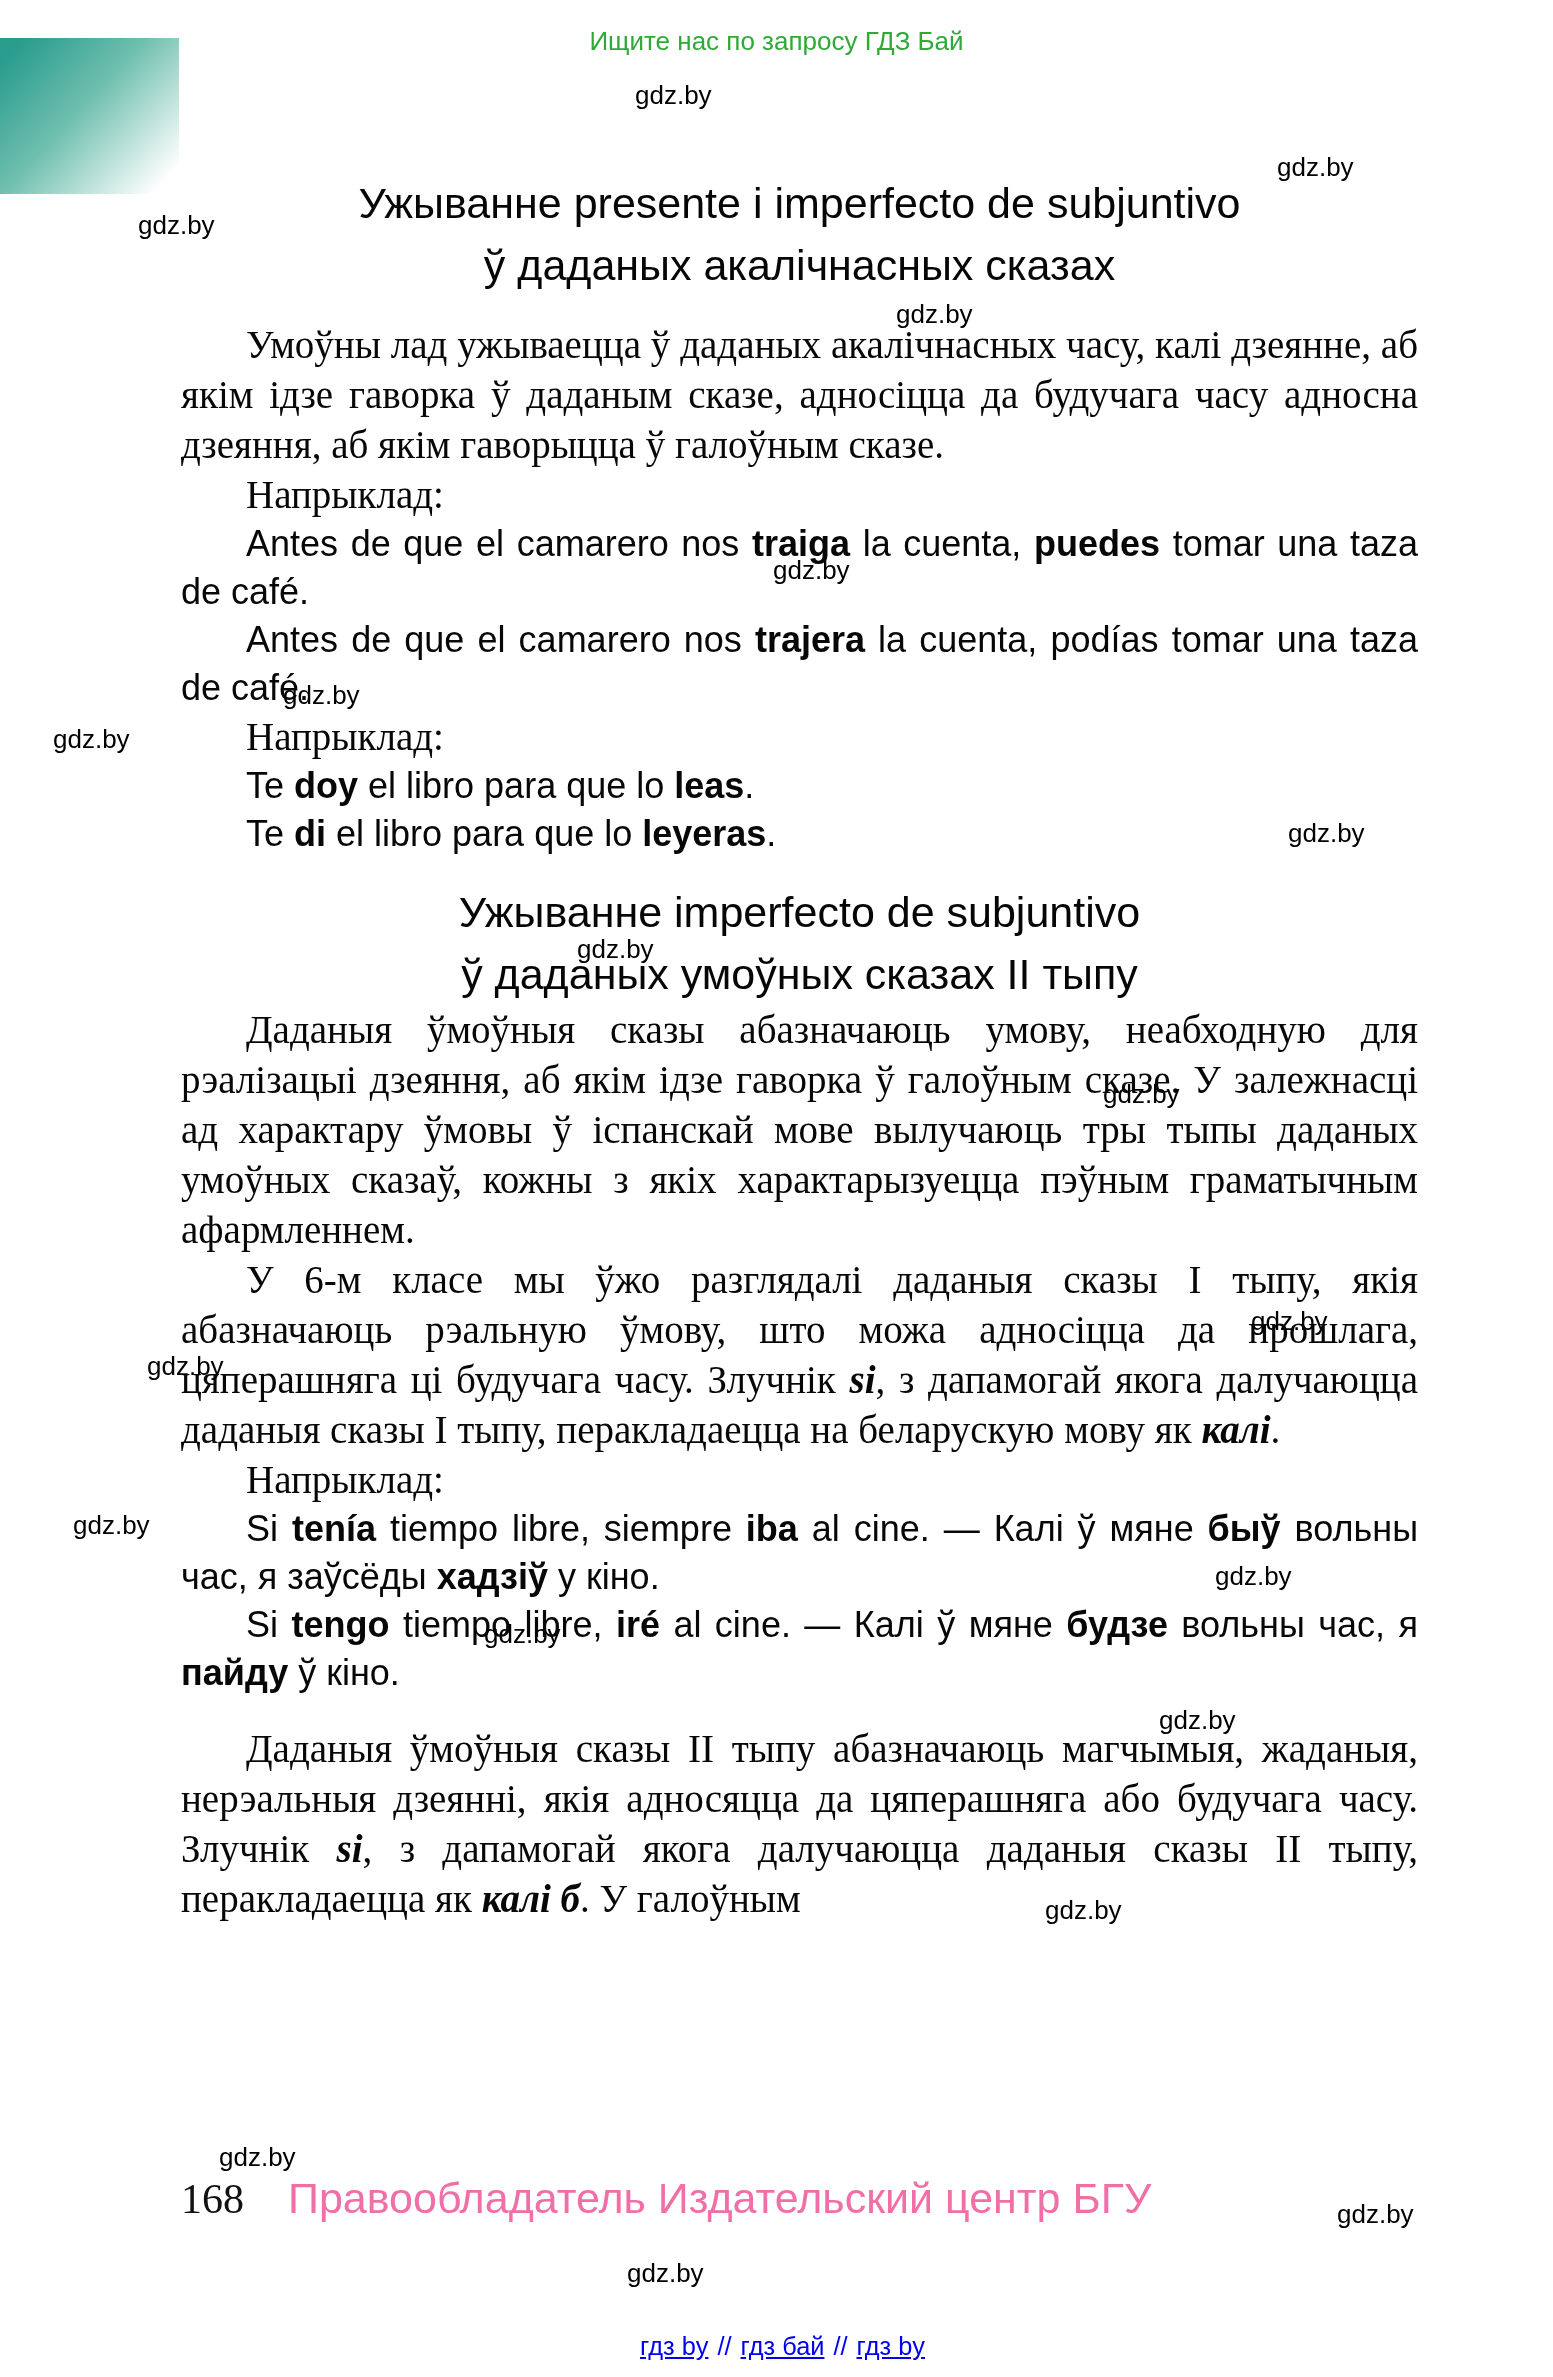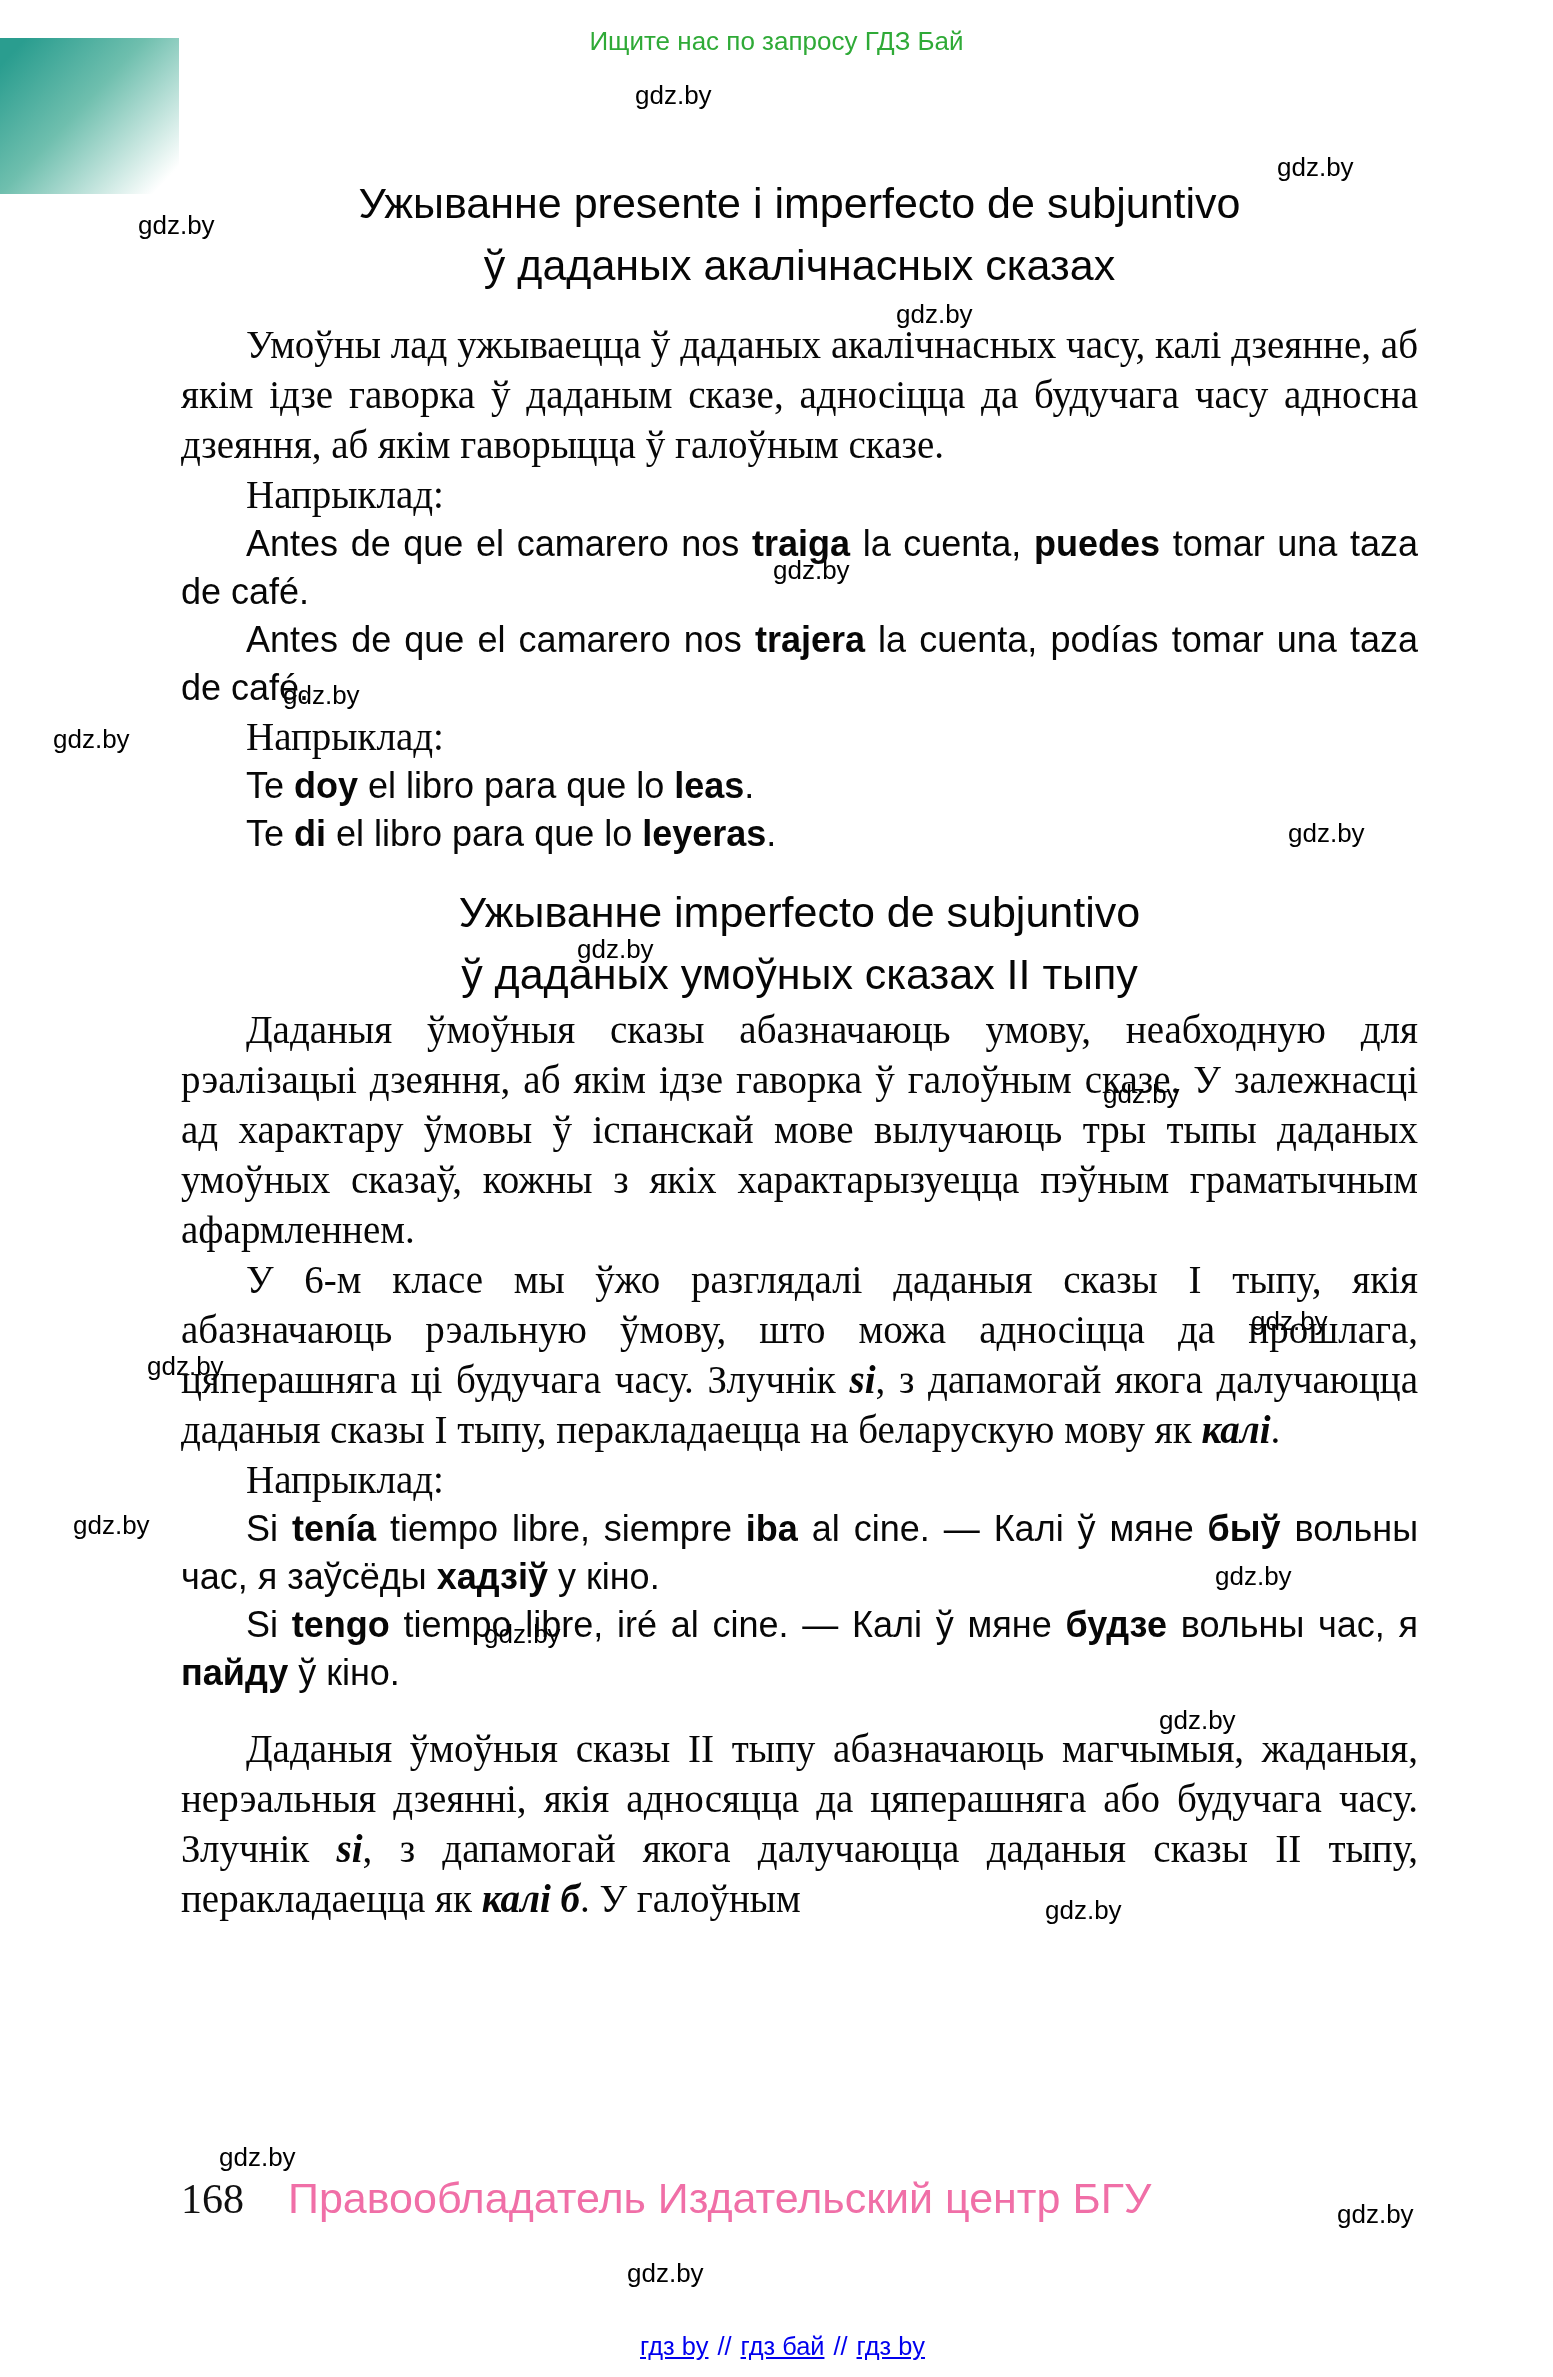--- a/index.html
+++ b/index.html
@@ -127,21 +127,21 @@
       <div>ў даданых умоўных сказах ІІ тыпу</div>
     </div>
 
     <p class="body indent">Даданыя ўмоўныя сказы абазначаюць умову, неабходную для рэалізацыі дзеяння, аб якім ідзе гаворка ў галоўным сказе. У залежнасці ад характару ўмовы ў іспанскай мове вылучаюць тры тыпы даданых умоўных сказаў, кожны з якіх характарызуецца пэўным граматычным афармленнем.</p>
 
     <p class="body indent"><span>У 6-м класе мы ўжо разглядалі даданыя сказы І тыпу, якія абазначаюць рэальную ўмову, што можа адносіцца да прошлага, цяперашняга ці будучага часу. Злучнік </span><span style="font-weight: 700; font-style: italic;">si</span><span>, з дапамогай якога далучаюцца даданыя сказы І тыпу, перакладаецца на беларускую мову як </span><span style="font-weight: 700; font-style: italic;">калі</span><span>.</span></p>
 
     <p class="napr">Напрыклад:</p>
 
     <p class="example"><span>Si </span><span style="font-weight: 700;">tenía</span><span> tiempo libre, siempre </span><span style="font-weight: 700;">iba</span><span> al cine. — Калі ў мяне </span><span style="font-weight: 700;">быў</span><span> вольны час, я заўсёды </span><span style="font-weight: 700; margin-top: 17px;">хадзіў</span><span> у кіно.</span></p>
-    <p class="example"><span>Si </span><span style="font-weight: 700;">tengo</span><span> tiempo libre, </span><span style="font-weight: 400; margin-top: 20px;">iré</span><span> al cine. — Калі ў мяне </span><span style="font-weight: 700;">будзе</span><span> вольны час, я </span><span style="font-weight: 700;">пайду</span><span> ў кіно.</span></p>
+    <p class="example"><span>Si </span><span style="font-weight: 700;">tengo</span><span> tiempo libre, </span><span style="font-weight: 700; margin-top: 20px;">iré</span><span> al cine. — Калі ў мяне </span><span style="font-weight: 700;">будзе</span><span> вольны час, я </span><span style="font-weight: 700;">пайду</span><span> ў кіно.</span></p>
 
     <p class="body indent mt30"><span>Даданыя ўмоўныя сказы ІІ тыпу абазначаюць магчымыя, жаданыя, нерэальныя дзеянні, якія адносяцца да цяперашняга або будучага часу. Злучнік </span><span style="font-weight: 700; font-style: italic;">si</span><span>, з дапамогай якога далучаюцца даданыя сказы ІІ тыпу, перакладаецца як </span><span style="font-weight: 700; font-style: italic;">калі б</span><span>. У галоўным</span></p>
 
   </div>
 
   <div class="footer">
     <span class="pagenum">168</span>
     <span class="copyright">Правообладатель Издательский центр БГУ</span>
   </div>
 

